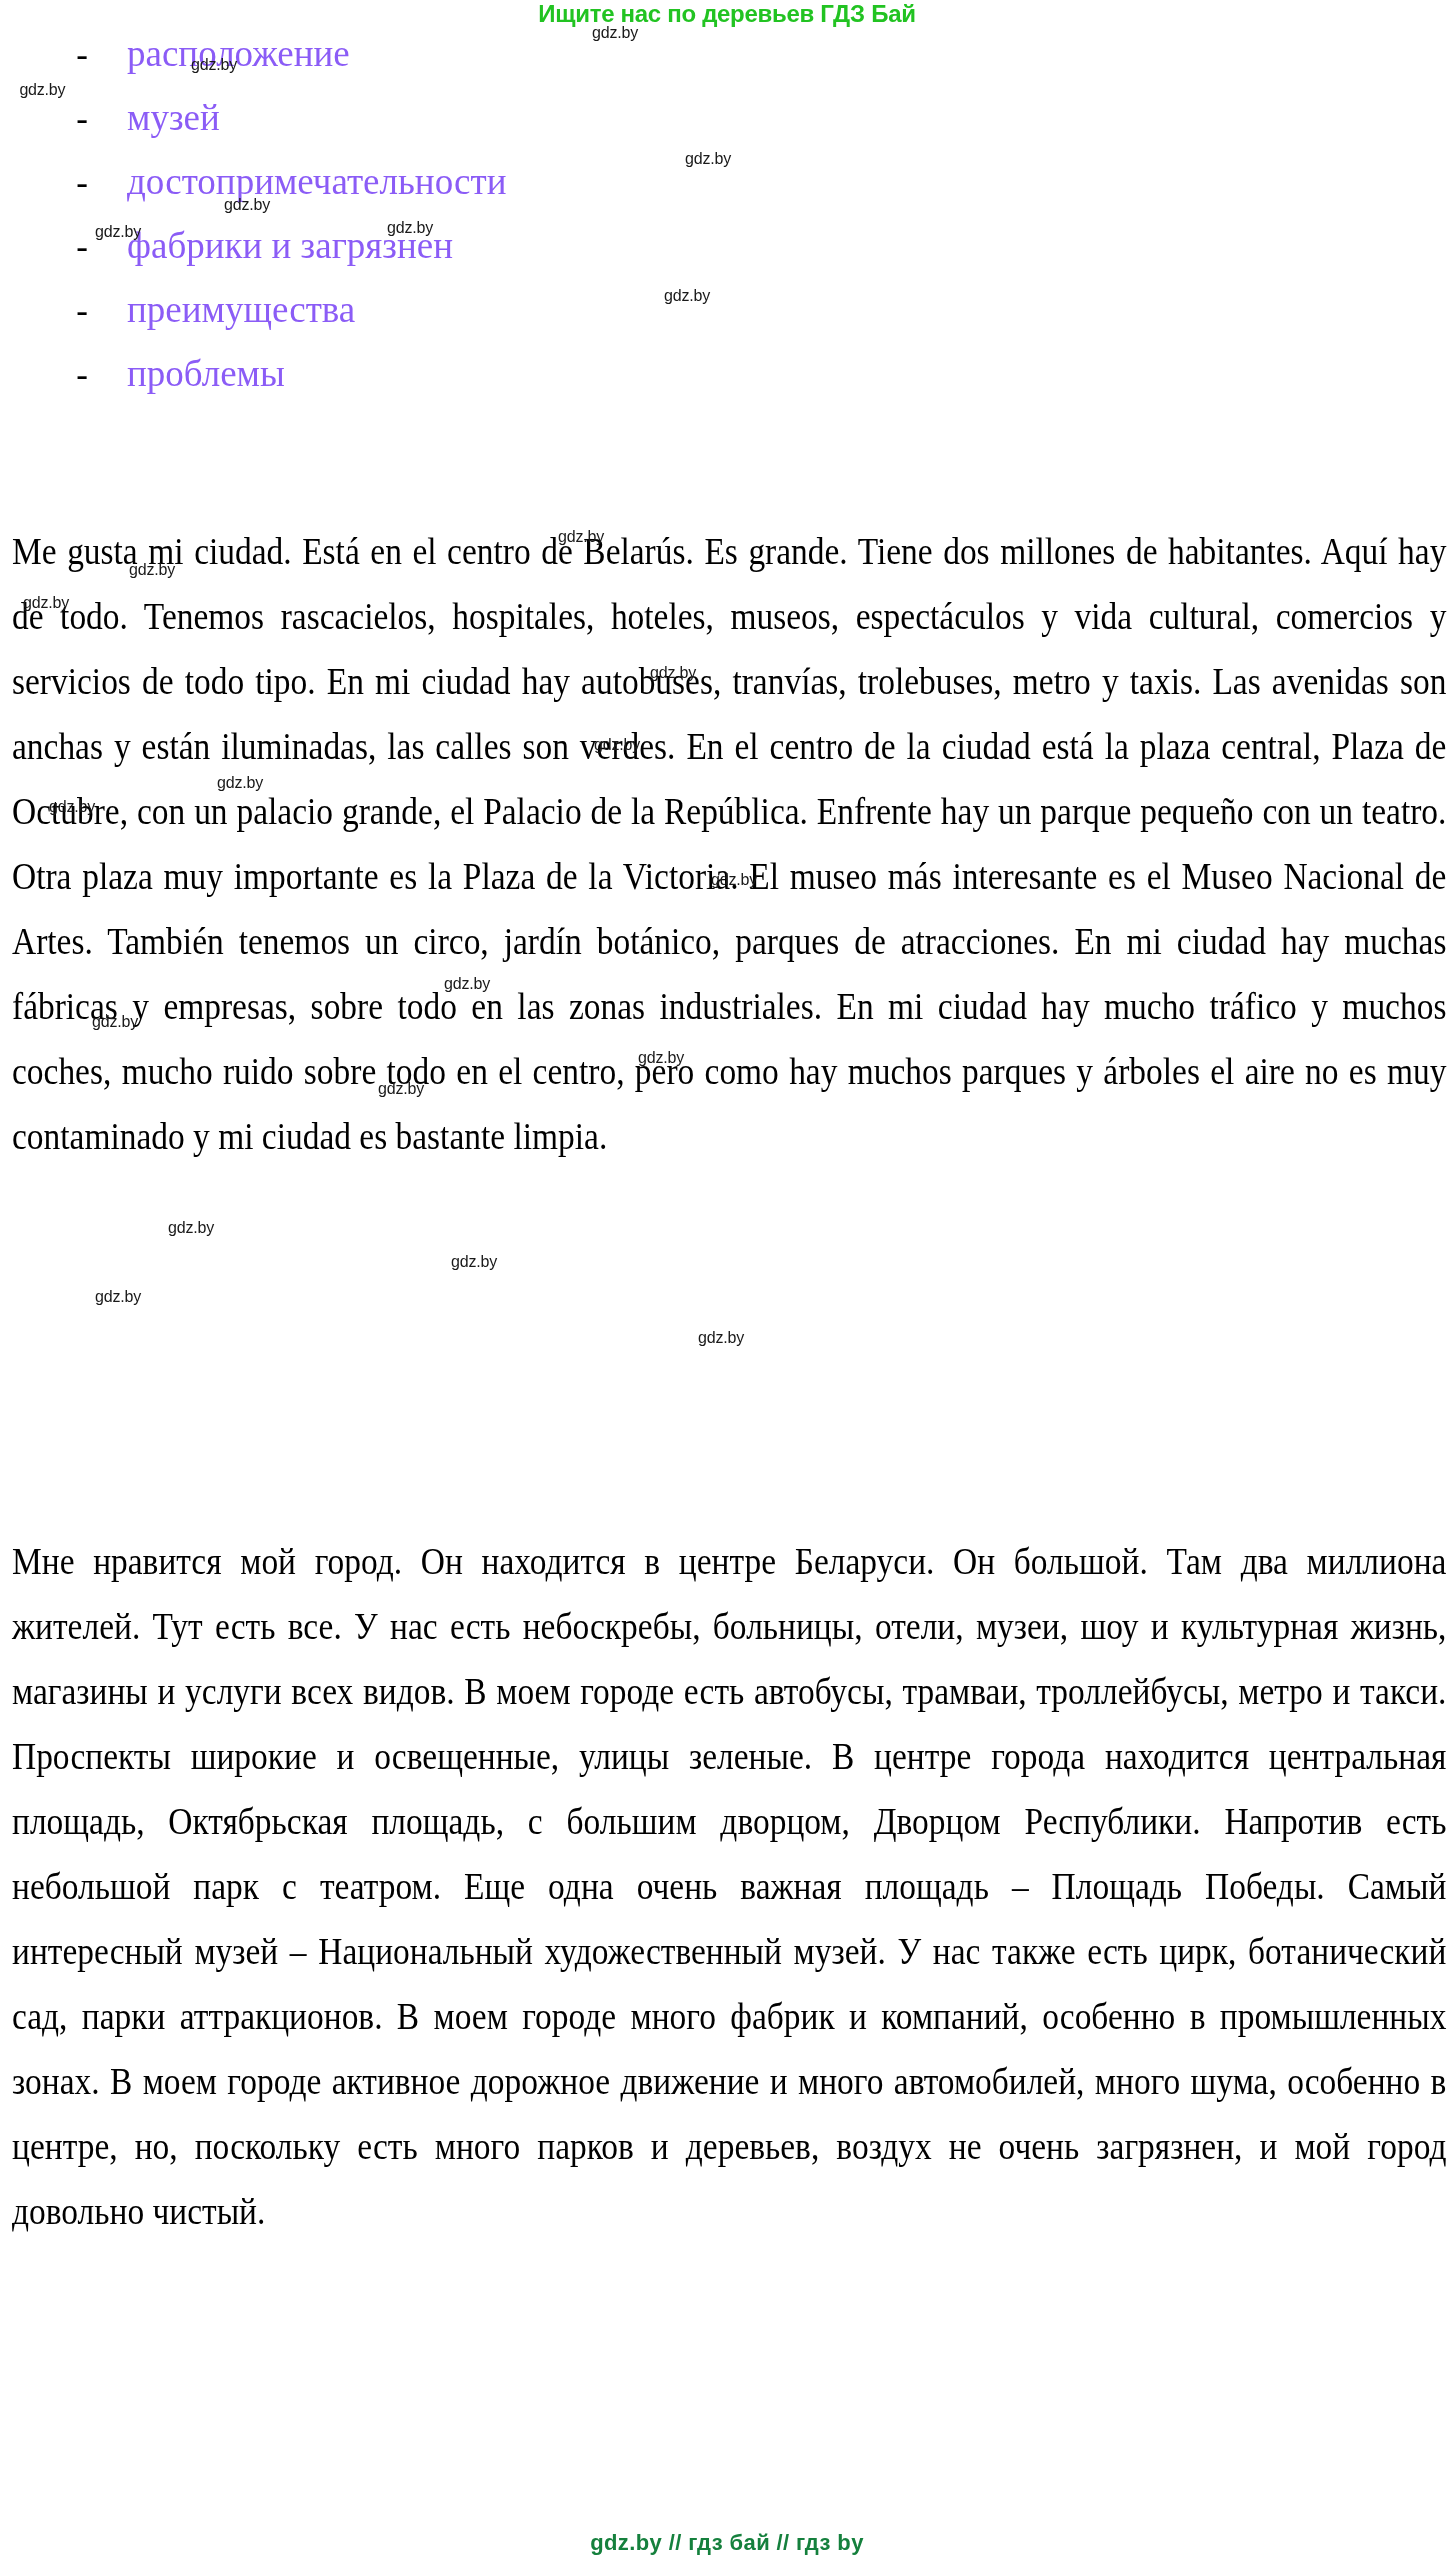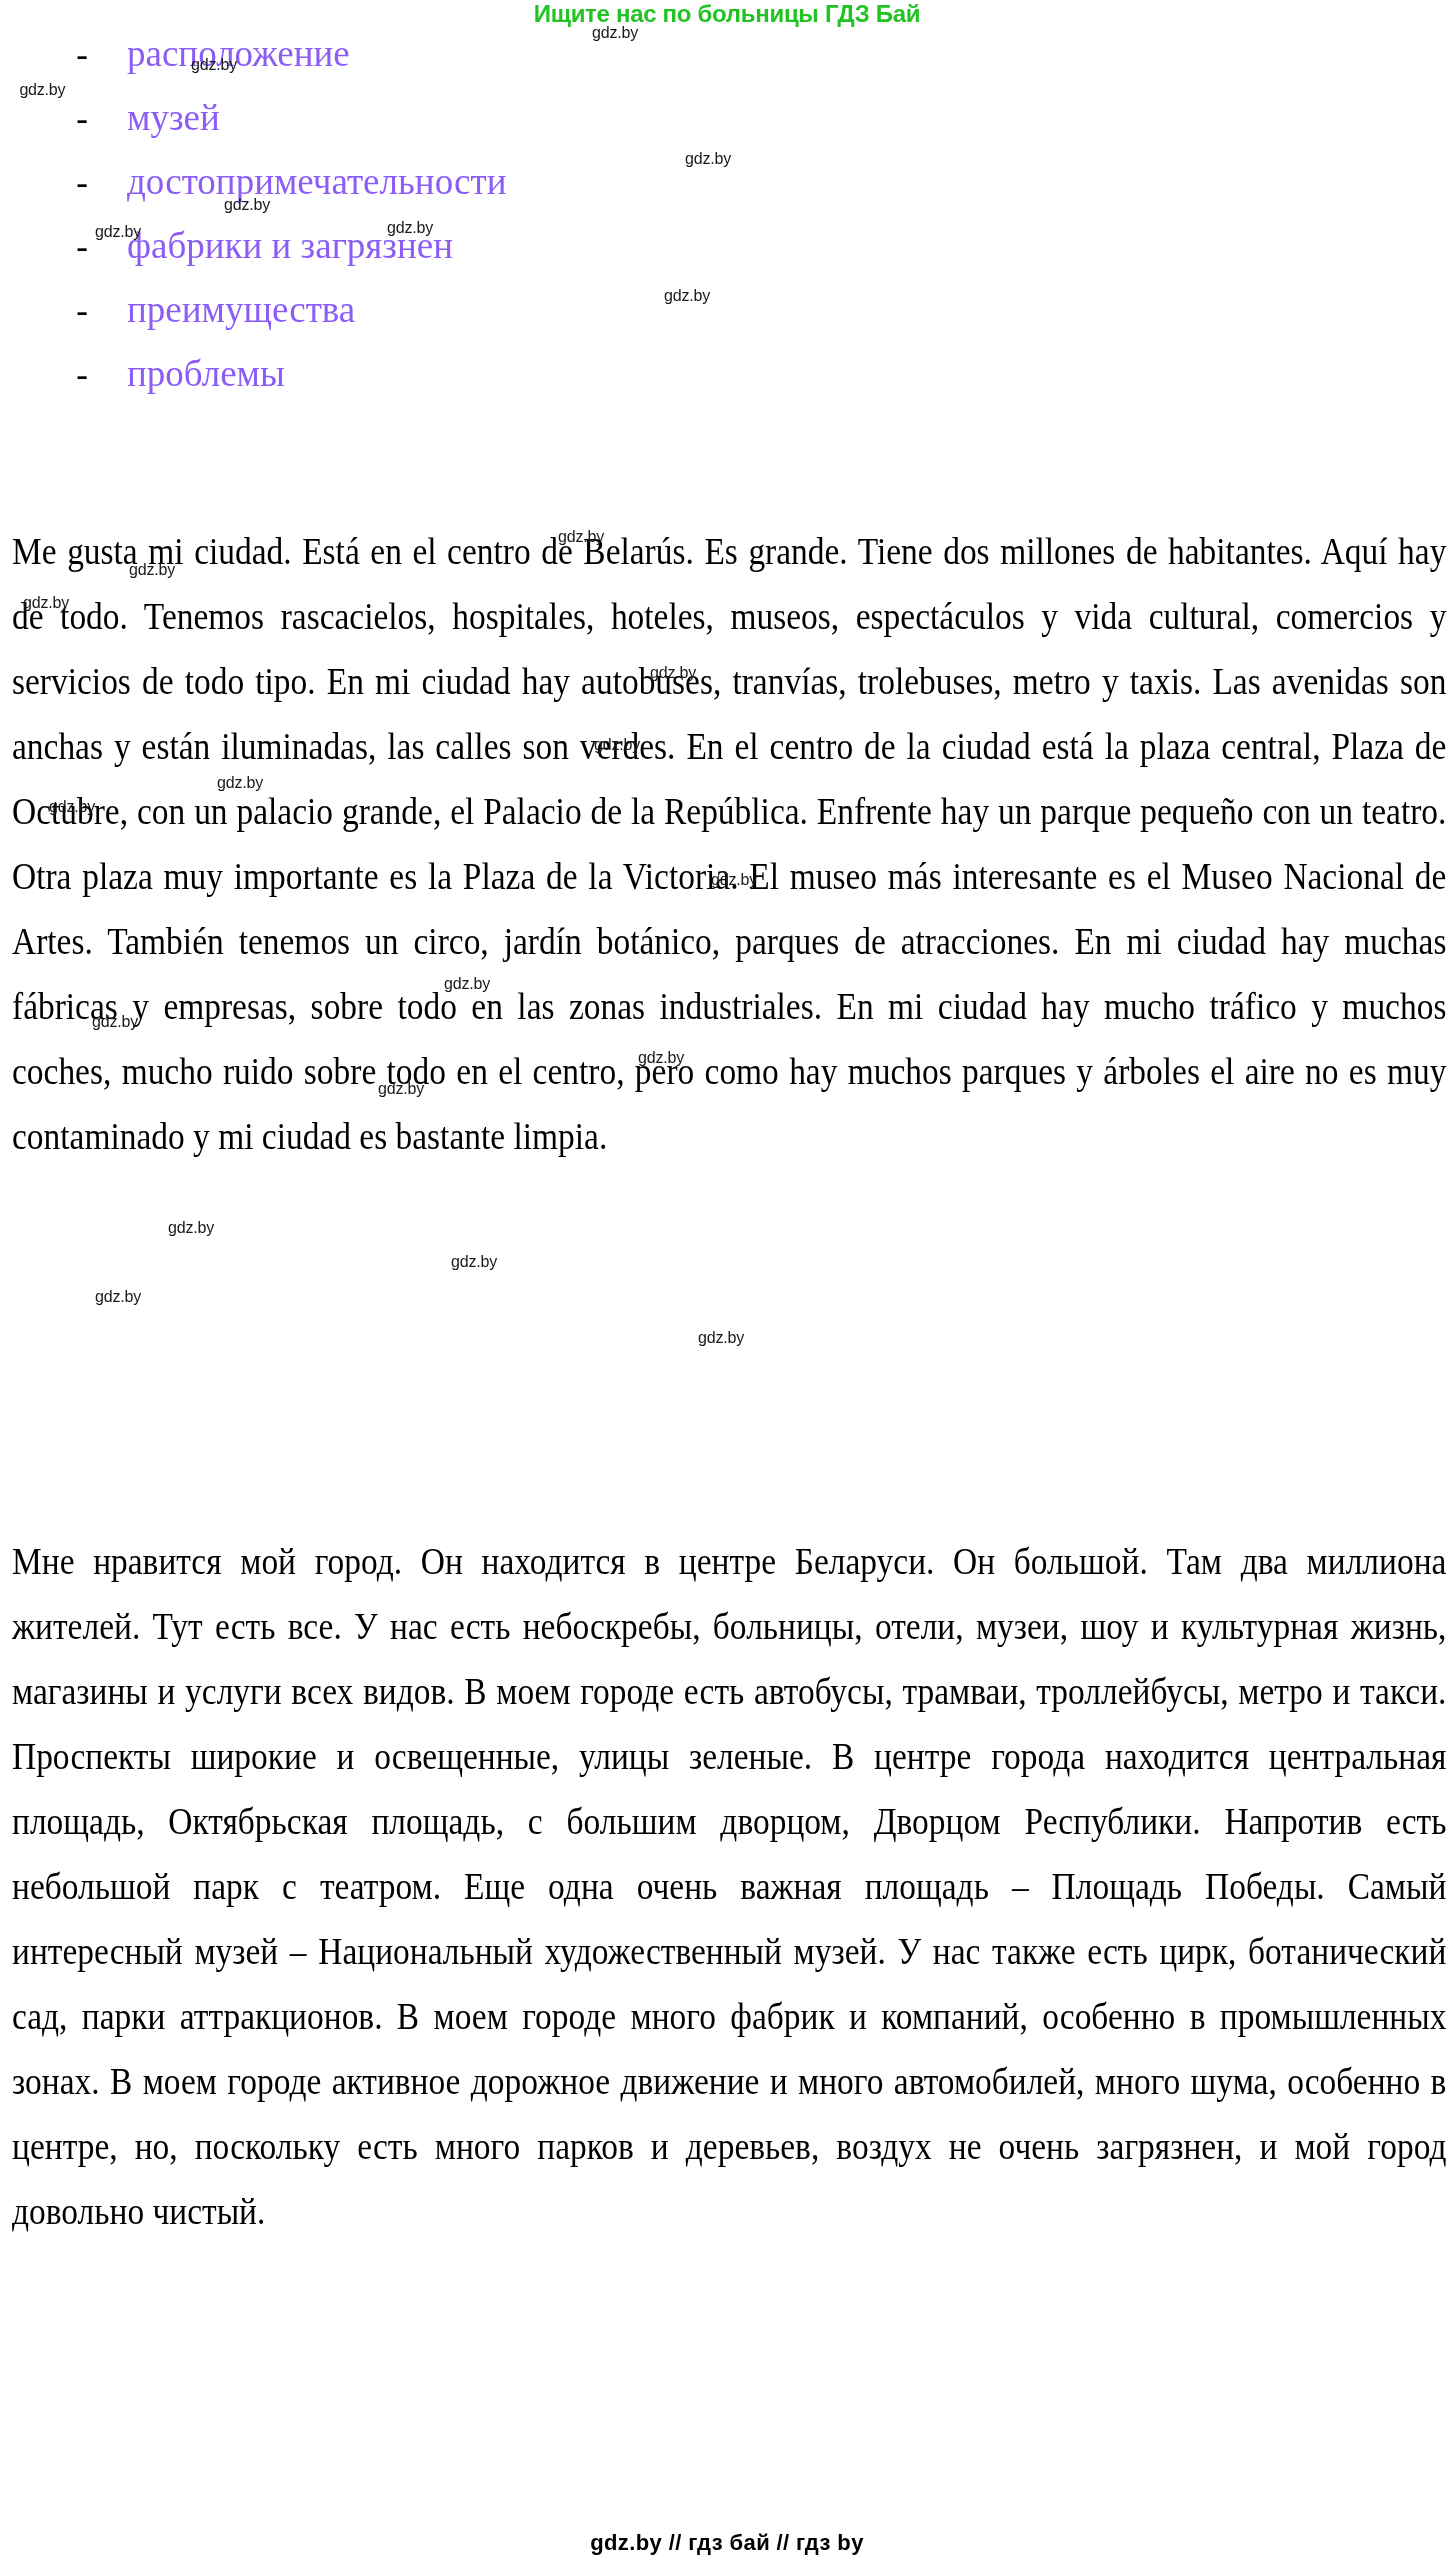--- a/index.html
+++ b/index.html
@@ -44,21 +44,21 @@
   
   #bottom-banner {
     position: absolute;
     top: 2530px;
     left: 0;
     width: 1454px;
     text-align: center;
     font-family: "Liberation Sans", "DejaVu Sans", sans-serif;
     font-size: 22px;
     font-weight: bold;
-    color: #000000;
+    color: #15803d;
     letter-spacing: 0.4px;
   }
 
   
   #outline-list {
     position: absolute;
     top: 35px;
     left: 0px;
     width: 972px;
   }
@@ -96,21 +96,21 @@
     transform-origin: left top;
     width: 1630px;
   }
   #para-spanish { top: 481px; }
   #para-russian { top: 1491px; }
   .para:last-of-type {}
 </style>
 </head>
 <body>
 
-<div id="top-banner">Ищите нас по больницы ГДЗ Бай</div>
+<div id="top-banner">Ищите нас по деревьев ГДЗ Бай</div>
 
 <div id="outline-list">
   <div class="bullet-row">
     <span class="bullet-mark">-</span>
     <span class="bullet-text">расположение</span>
   </div>
   <div class="bullet-row">
     <span class="bullet-mark">-</span>
     <span class="bullet-text">музей</span>
   </div>

